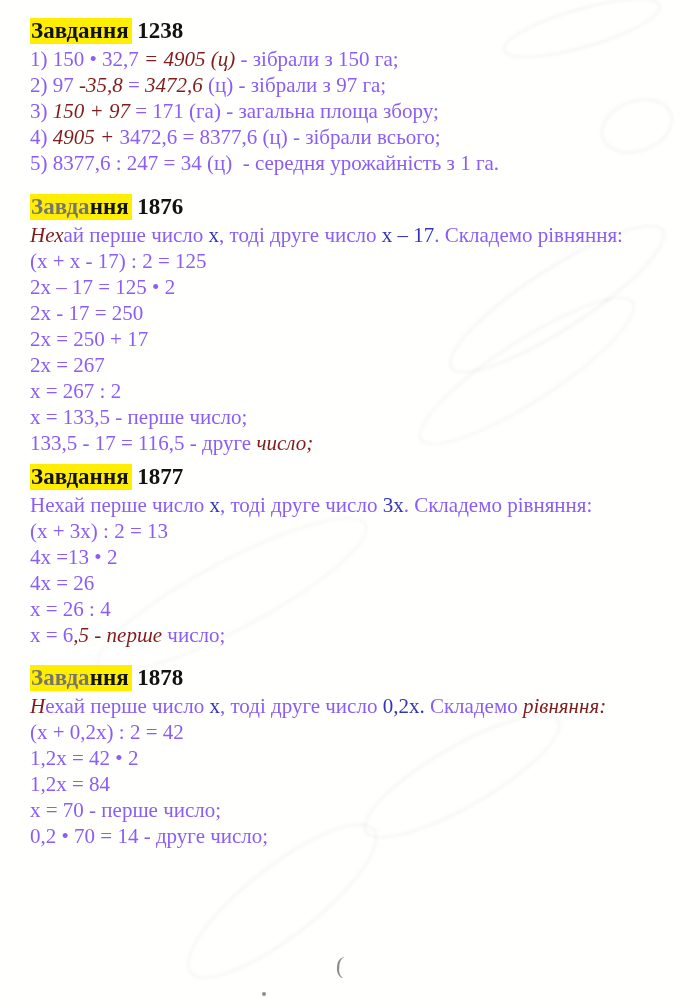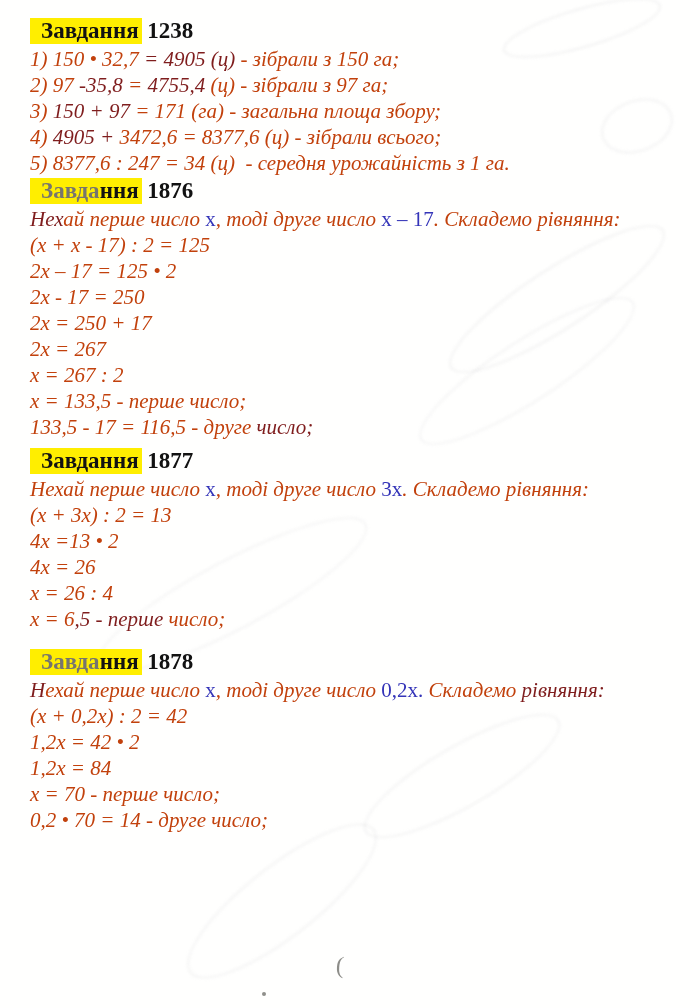--- a/index.html
+++ b/index.html
@@ -19,40 +19,40 @@
     height: 1008px;
     background: #fffffe;
     overflow: hidden;
   }
   .content {
     position: relative;
     padding: 16px 22px 0 30px;
     z-index: 2;
   }
   .task { margin: 0; }
-  #sections .task:nth-child(2) { }
+  #sections .task:nth-child(2) { margin-top: 16px; }
   #sections .task:nth-child(3) { margin-top: 6px; }
   #sections .task:nth-child(4) { margin-top: 15px; }
   .heading {
     font-size: 23px;
     line-height: 30px;
     font-weight: bold;
     color: #121212;
   }
   .hl {
     background: #ffee00;
-    padding: 0 3px 1px 11px;
+    padding: 0 3px 1px 1px;
   }
   .line {
     font-size: 21px;
     line-height: 26px;
     color: #1a1a1a;
     white-space: pre-wrap;
   }
-  .seg-n  { color: #c2410c; font-style: italic; }
+  .seg-n  { color: #8b5cf6; }
   .seg-f  { color: #7f1d1d; font-style: italic; }
   .seg-b  { color: #3434b8; }
   .seg-w  { font-weight: bold; color: #121212; }
   .seg-wf { font-weight: bold; color: #77756e; }
 
   
   .wm {
     position: absolute;
     border: 2px solid rgba(172,172,180,0.16);
     border-radius: 50%;
@@ -99,21 +99,21 @@
   <div class="wm wm4"></div>
   <div class="wm wm5"></div>
   <div class="wm wm6"></div>
   <div class="wm wm7"></div>
 
   <div class="content">
     <div id="sections">
         <section class="task">
           <div class="heading"><span class="hl"><span class="seg-w">Завдання</span></span> <span class="seg-w">1238</span></div>
           <div class="line"><span class="seg-n">1) 150 • 32,7 </span><span class="seg-f">= 4905 (ц)</span><span class="seg-n"> - зібрали з 150 га;</span></div>
-          <div class="line"><span class="seg-n">2) 97 </span><span class="seg-f">-35,8</span><span class="seg-n"> = </span><span class="seg-f">4755,4</span><span class="seg-n"> (ц) - зібрали з 97 га;</span></div>
+          <div class="line"><span class="seg-n">2) 97 </span><span class="seg-f">-35,8</span><span class="seg-n"> = </span><span class="seg-f">3472,6</span><span class="seg-n"> (ц) - зібрали з 97 га;</span></div>
           <div class="line"><span class="seg-n">3) </span><span class="seg-f">150 + 97</span><span class="seg-n"> = 171 (га) - загальна площа збору;</span></div>
           <div class="line"><span class="seg-n">4) </span><span class="seg-f">4905 +</span><span class="seg-n"> 3472,6 = 8377,6 (ц) - зібрали всього;</span></div>
           <div class="line"><span class="seg-n">5) 8377,6 : 247 = 34 (ц)  - середня урожайність з 1 га.</span></div>
         </section>
         <section class="task">
           <div class="heading"><span class="hl"><span class="seg-wf">Завда</span><span class="seg-w">ння</span></span> <span class="seg-w">1876</span></div>
           <div class="line"><span class="seg-f">Нех</span><span class="seg-n">ай перше число </span><span class="seg-b">х</span><span class="seg-n">, тоді друге число </span><span class="seg-b">х – 17</span><span class="seg-n">. Складемо рівняння:</span></div>
           <div class="line"><span class="seg-n">(х + х - 17) : 2 = 125</span></div>
           <div class="line"><span class="seg-n">2х – 17 = 125 • 2</span></div>
           <div class="line"><span class="seg-n">2х - 17 = 250</span></div>

